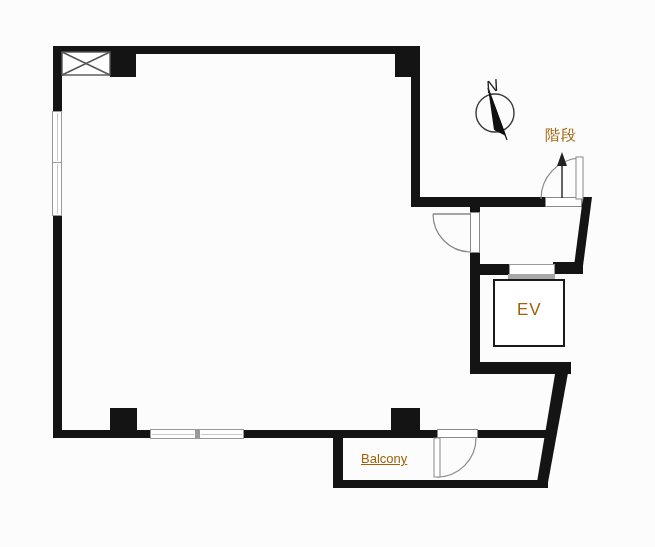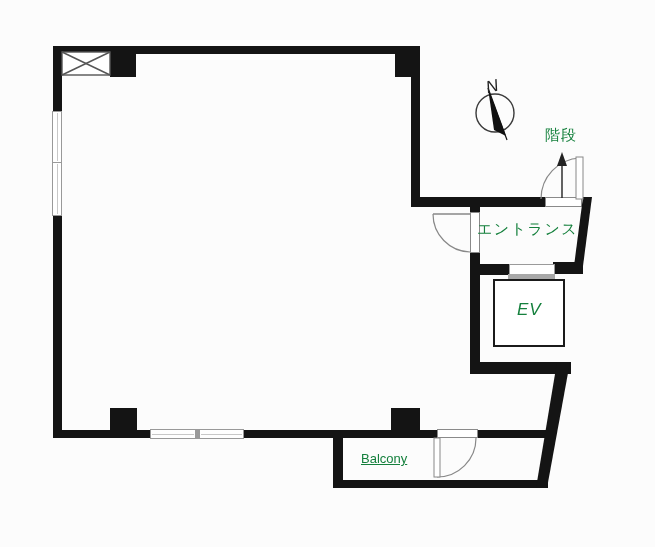--- a/index.html
+++ b/index.html
@@ -9,24 +9,24 @@
   }
   .wall{position:absolute;background:#141414;}
   .gray-seg{position:absolute;background:#9a9a9a;}
   .window{position:absolute;background:#ffffff;border:1px solid #999999;box-sizing:border-box;}
   .window.v::after{content:"";position:absolute;left:50%;top:1px;bottom:1px;width:1px;background:#c8c8c8;}
   .window.h::after{content:"";position:absolute;top:50%;left:1px;right:1px;height:1px;background:#c8c8c8;}
   .doorframe{position:absolute;background:#ffffff;border:1px solid #8a8a8a;box-sizing:border-box;}
   .evbox{position:absolute;left:493px;top:279px;width:72px;height:68px;background:#ffffff;border:2px solid #1a1a1a;box-sizing:border-box;}
   .evdoor{position:absolute;left:509px;top:264px;width:46px;height:11px;background:#ffffff;border:1px solid #9a9a9a;box-sizing:border-box;}
   .evsill{position:absolute;left:508px;top:274px;width:47px;height:5px;background:#a8a8a8;}
-  .label{position:absolute;color:#15803d;white-space:nowrap;}
+  .label{position:absolute;color:#a16207;white-space:nowrap;}
   .label-stairs{left:545px;top:126px;font-size:15px;letter-spacing:1px;}
   .label-entrance{left:477px;top:220px;font-size:15px;letter-spacing:1.5px;}
-  .label-ev{left:517px;top:300px;font-size:17px;letter-spacing:1px;font-style:italic;}
+  .label-ev{left:517px;top:300px;font-size:17px;letter-spacing:1px;}
   .label-balcony{left:361px;top:451px;font-size:13px;text-decoration:underline;}
   svg.overlay{position:absolute;left:0;top:0;width:655px;height:547px;}
 </style>
 </head>
 <body>
 
 <div class="canvas">
 
   <div class="wall" style="left:53px;top:46px;width:367px;height:8px;"></div>
   <div class="wall" style="left:53px;top:46px;width:9px;height:66px;"></div>
@@ -90,17 +90,16 @@
 
     <g>
       <circle cx="495" cy="113" r="19" fill="none" stroke="#3a3a3a" stroke-width="1.4"></circle>
       <line x1="488" y1="88" x2="507" y2="140" stroke="#101010" stroke-width="1.2"></line>
       <polygon points="488,88 506,136 494,130" fill="#101010"></polygon>
       <text x="492" y="92" text-anchor="middle" font-size="17" font-style="italic" fill="#222222" transform="rotate(-14 492 86)">N</text>
     </g>
   </svg>
 
   <div class="label label-stairs">階段</div>
-  <div class="label label-entrance">エントランス</div>
   <div class="label label-ev">EV</div>
   <div class="label label-balcony">Balcony</div>
 
 </div>
 
 </body></html>

